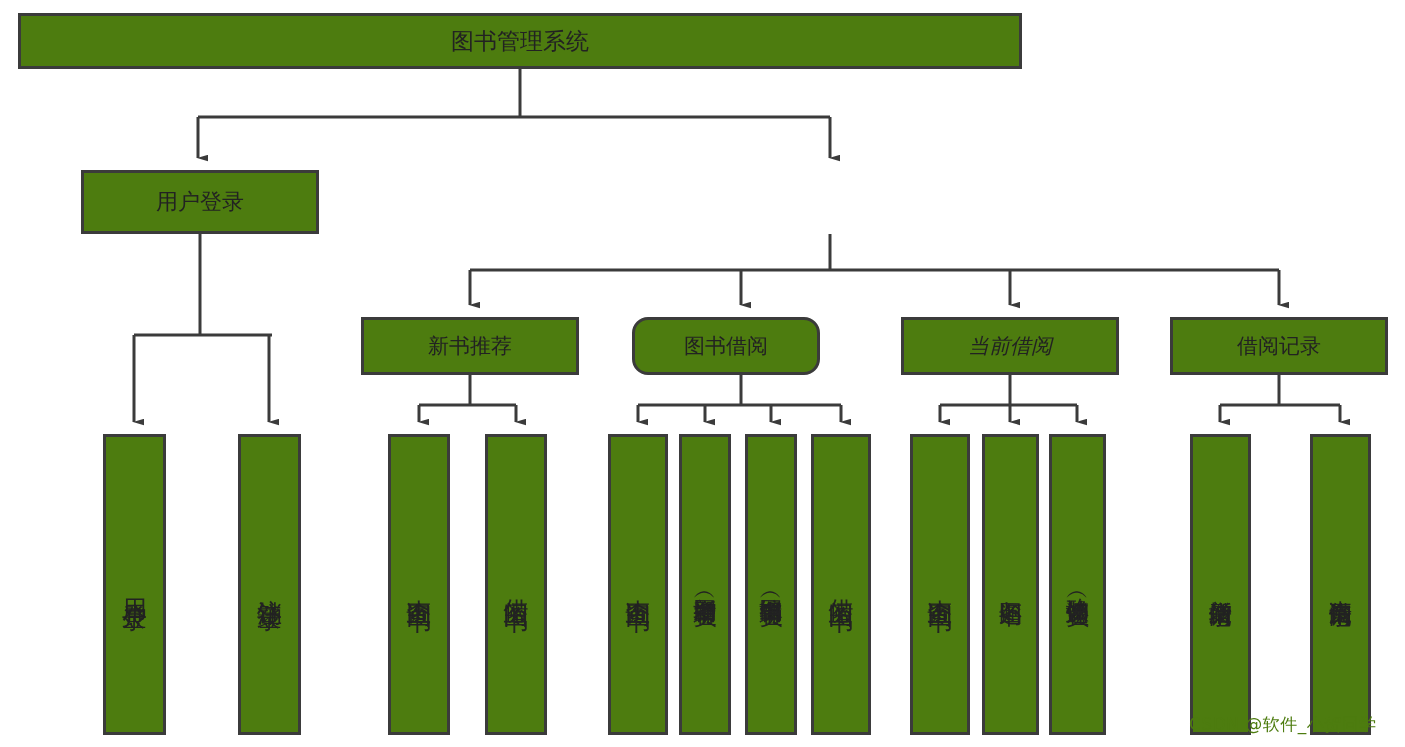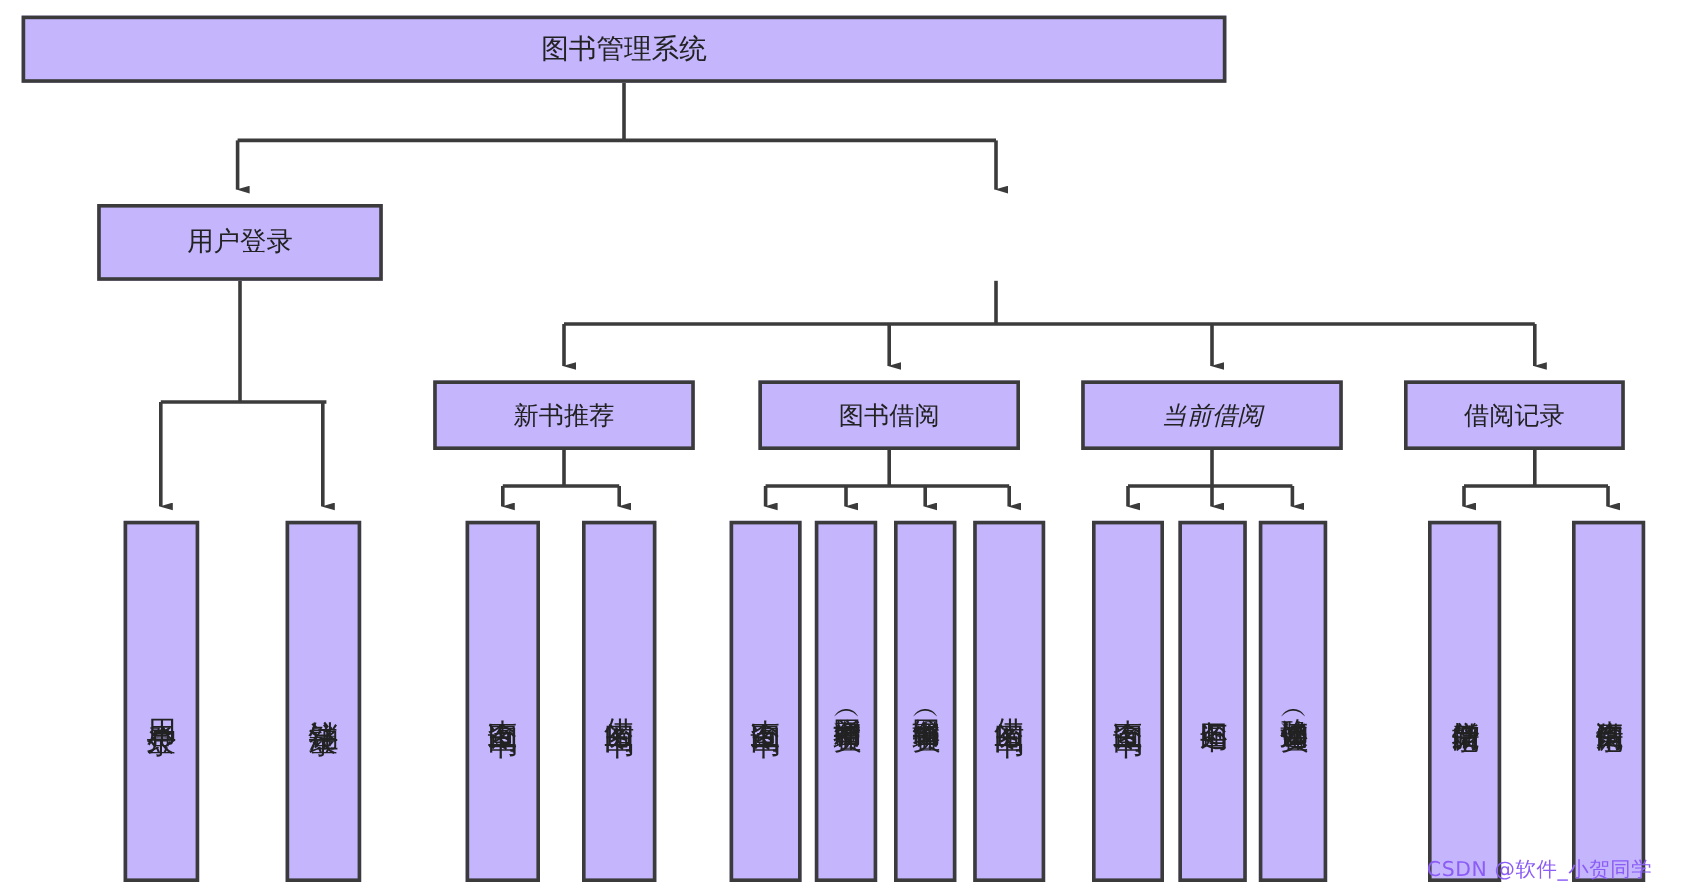--- a/index.html
+++ b/index.html
@@ -21,21 +21,21 @@
     position: absolute;
     left: 0;
     top: 0;
     width: 1405px;
     height: 747px;
     pointer-events: none;
   }
   .node {
     position: absolute;
     box-sizing: border-box;
-    background: #c4b5fd;
+    background: #4d7c0f;
     border: 3px solid #3b3b3b;
     display: flex;
     align-items: center;
     justify-content: center;
     color: #222222;
   }
   .node .label {
     line-height: 1.05;
     text-align: center;
     white-space: nowrap;
@@ -47,23 +47,23 @@
   #node-root .label { font-size: 23px; }
   
   .lvl2 { height: 64px; }
   .lvl2 .label { font-size: 22px; }
   #node-user-login { left: 81px;  top: 170px; width: 238px; }
   #node-book-mgmt  { left: 711px; top: 170px; width: 237px; }
   
   .lvl3 { height: 58px; }
   .lvl3 .label { font-size: 21px; }
   #node-new-book-rec { left: 361px;  top: 317px; width: 218px; }
-  #node-book-borrow  { left: 632px;  top: 317px; width: 218px; }
+  #node-book-borrow  { left: 632px;  top: 317px; width: 188px; border-radius: 16px; }
   #node-current-loan { left: 901px;  top: 317px; width: 218px; font-style: italic; }
-  #node-loan-record  { left: 1170px; top: 317px; width: 184px; }
+  #node-loan-record  { left: 1170px; top: 317px; width: 218px; }
   
   .leaf {
     top: 434px;
     height: 301px;
     border-width: 3px;
   }
   .leaf .label {
     writing-mode: vertical-rl;
     text-orientation: upright;
     font-size: 25px;
@@ -85,21 +85,21 @@
   #leaf-return-book     { left: 982px;  width: 57px; }
   #leaf-confirm-return  { left: 1049px; width: 57px; }
   #leaf-add-record      { left: 1190px; width: 61px; }
   #leaf-query-record    { left: 1310px; width: 61px; }
   
   #watermark {
     position: absolute;
     left: 1189px;
     top: 713px;
     font-size: 17px;
-    color: #8b5cf6;
+    color: #4d7c0f;
     white-space: nowrap;
     letter-spacing: 0.5px;
   }
 </style>
 </head>
 <body>
 
 <div id="canvas">
 
   <svg class="edges" viewBox="0 0 1405 747" xmlns="http://www.w3.org/2000/svg">

